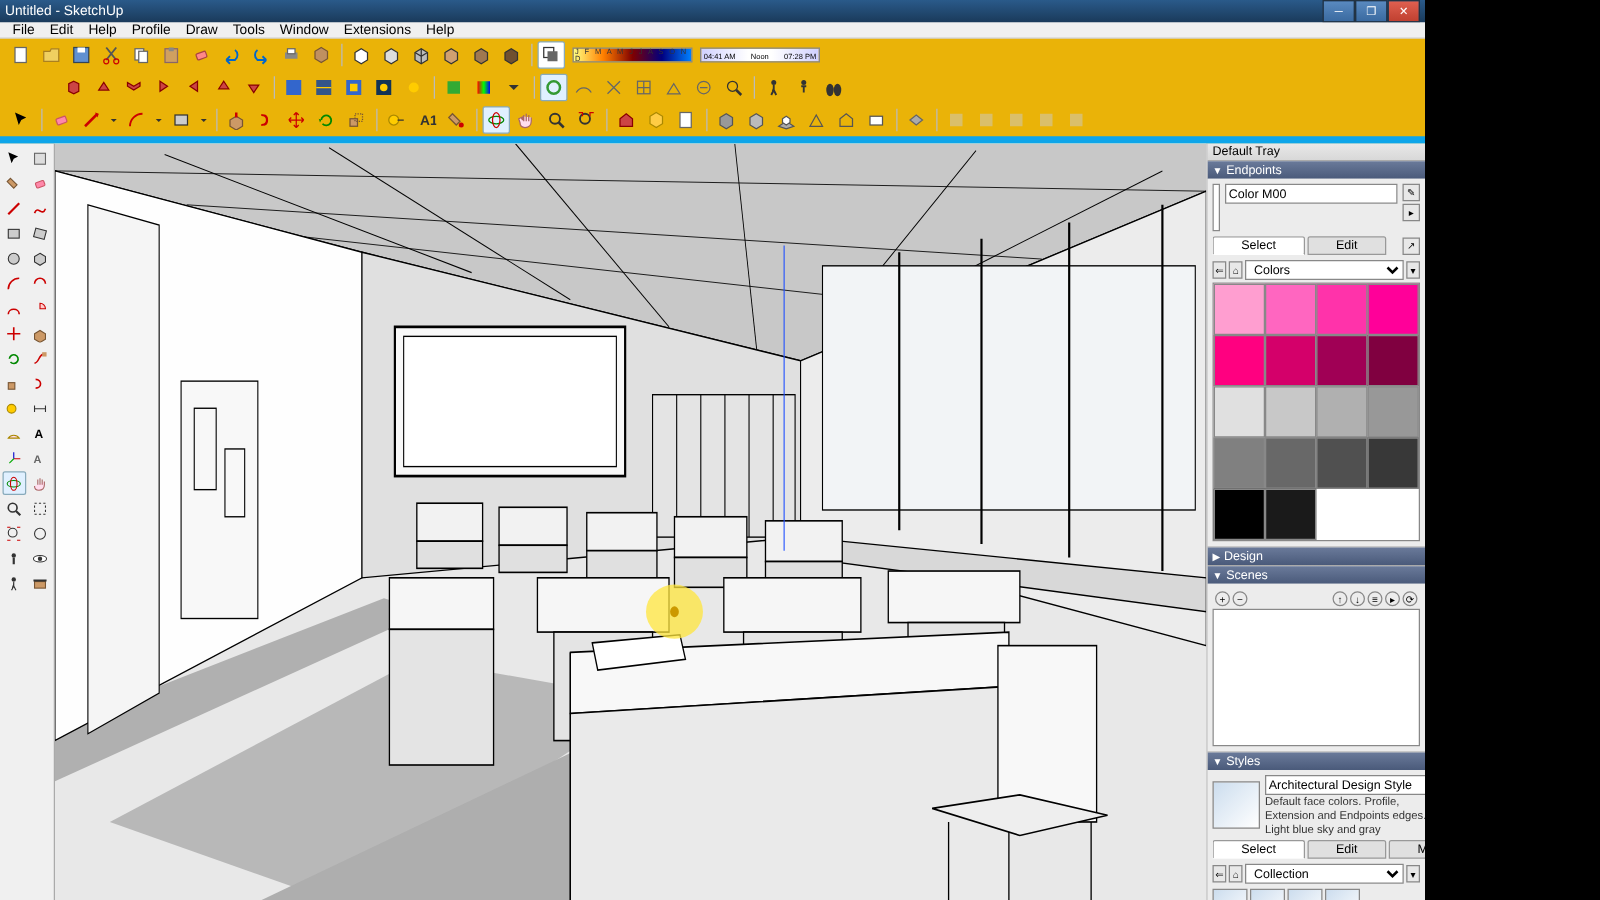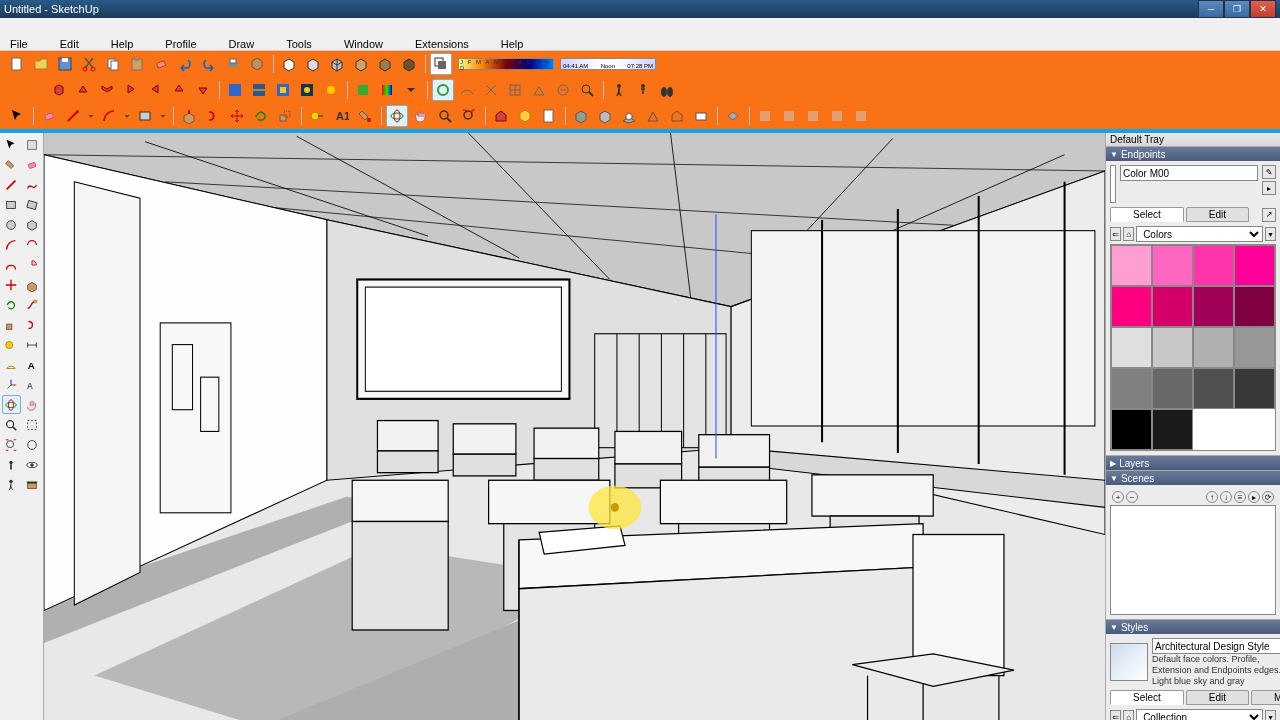--- a/index.html
+++ b/index.html
@@ -1,25 +1,25 @@
 <!DOCTYPE html>
 <html><head>
 <meta charset="utf-8">
 <style>
 * { margin: 0; padding: 0; box-sizing: border-box; font-family: "Segoe UI", Tahoma, sans-serif; user-select: none; }
 html, body { width: 1280px; height: 720px; overflow: hidden; background: #000; }
-.window { width: 1280px; height: 720px; background: #f0f0f0; display: flex; flex-direction: column; position: relative; }
+.window { width: 1140px; height: 720px; background: #f0f0f0; display: flex; flex-direction: column; position: relative; }
 .titlebar { height: 20px; background: linear-gradient(to bottom,#2a5a8a,#1a3a5a); color: #fff; display: flex; align-items: center; font-size: 11px; padding: 0 4px; }
 .titlebar .title-text { flex: 1; }
 .titlebar .winbtns { display: flex; gap: 0; }
 .titlebar .winbtn { width: 26px; height: 18px; background: linear-gradient(to bottom,#5a8ac0,#3a6aa0); border: 1px solid #234; display: flex; align-items: center; justify-content: center; font-size: 9px; color: #fff; }
 .titlebar .winbtn.close { background: linear-gradient(to bottom,#e06050,#c04030); }
-.menubar { height: 14px; background: #f0f0f0; display: flex; align-items: flex-end; font-size: 11px; padding: 0 4px; gap: 20px; border-bottom: 1px solid #ccc; margin-top: 20px; }
+.menubar { height: 14px; background: #f0f0f0; display: flex; align-items: flex-end; font-size: 11px; padding: 0 4px; gap: 0; border-bottom: 1px solid #ccc; }
 .menubar span { padding: 0 6px; cursor: default; }
-.toolbar-area { background: #f97316; border-bottom: 4px solid #0ea5e9; }
+.toolbar-area { background: #eab308; border-bottom: 6px solid #0ea5e9; }
 .toolbar-row { display: flex; align-items: center; padding: 2px 6px; gap: 2px; }
 .tbtn { width: 22px; height: 22px; border: 1px solid transparent; display: flex; align-items: center; justify-content: center; border-radius: 2px; cursor: default; position: relative; }
 .tbtn svg { width: 16px; height: 16px; }
 .tbtn.sep { width: 6px; border: none; }
 .tbtn.sep::after { content: ""; width: 1px; height: 18px; background: #bbb; margin: auto; }
 .shadow-gradient { height: 12px; width: 96px; background: linear-gradient(to right,#ffff80,#ff8000,#800000,#000080,#0080ff); border: 1px solid #888; }
 .time-gradient { height: 12px; width: 96px; background: linear-gradient(to right,#d0d0ff 0%,#fff 40%,#fff 60%,#d0d0ff 100%); border: 1px solid #888; display:flex; justify-content:space-between; font-size:6px; align-items:flex-end; padding:0 2px;}
 .month-labels { font-size: 6px; letter-spacing: 1.5px; color:#333; padding-left:2px; position:absolute; bottom:-1px; }
 .content { flex: 1; display: flex; position: relative; background: #fff; }
 .left-toolbox { width: 44px; background: #f0f0f0; border-right: 1px solid #aaa; display: flex; flex-direction: column; padding: 2px; gap: 1px; }
@@ -921,21 +921,21 @@
               <div class="swatch" style="background: rgb(26, 26, 26);"></div>
               <div class="swatch" style="visibility: hidden;"></div>
               <div class="swatch" style="visibility: hidden;"></div>
             </div>
         </div>
       </div>
 
       <div class="panel-section">
         <div class="panel-title">
             <span class="arrow">▶</span>
-            <span>Layers</span>
+            <span>Design</span>
           </div>
       </div>
 
       <div class="panel-section">
         <div class="panel-title">
             <span class="arrow">▼</span>
             <span>Scenes</span>
           </div>
         <div class="panel-body">
           <div class="scene-icons">

